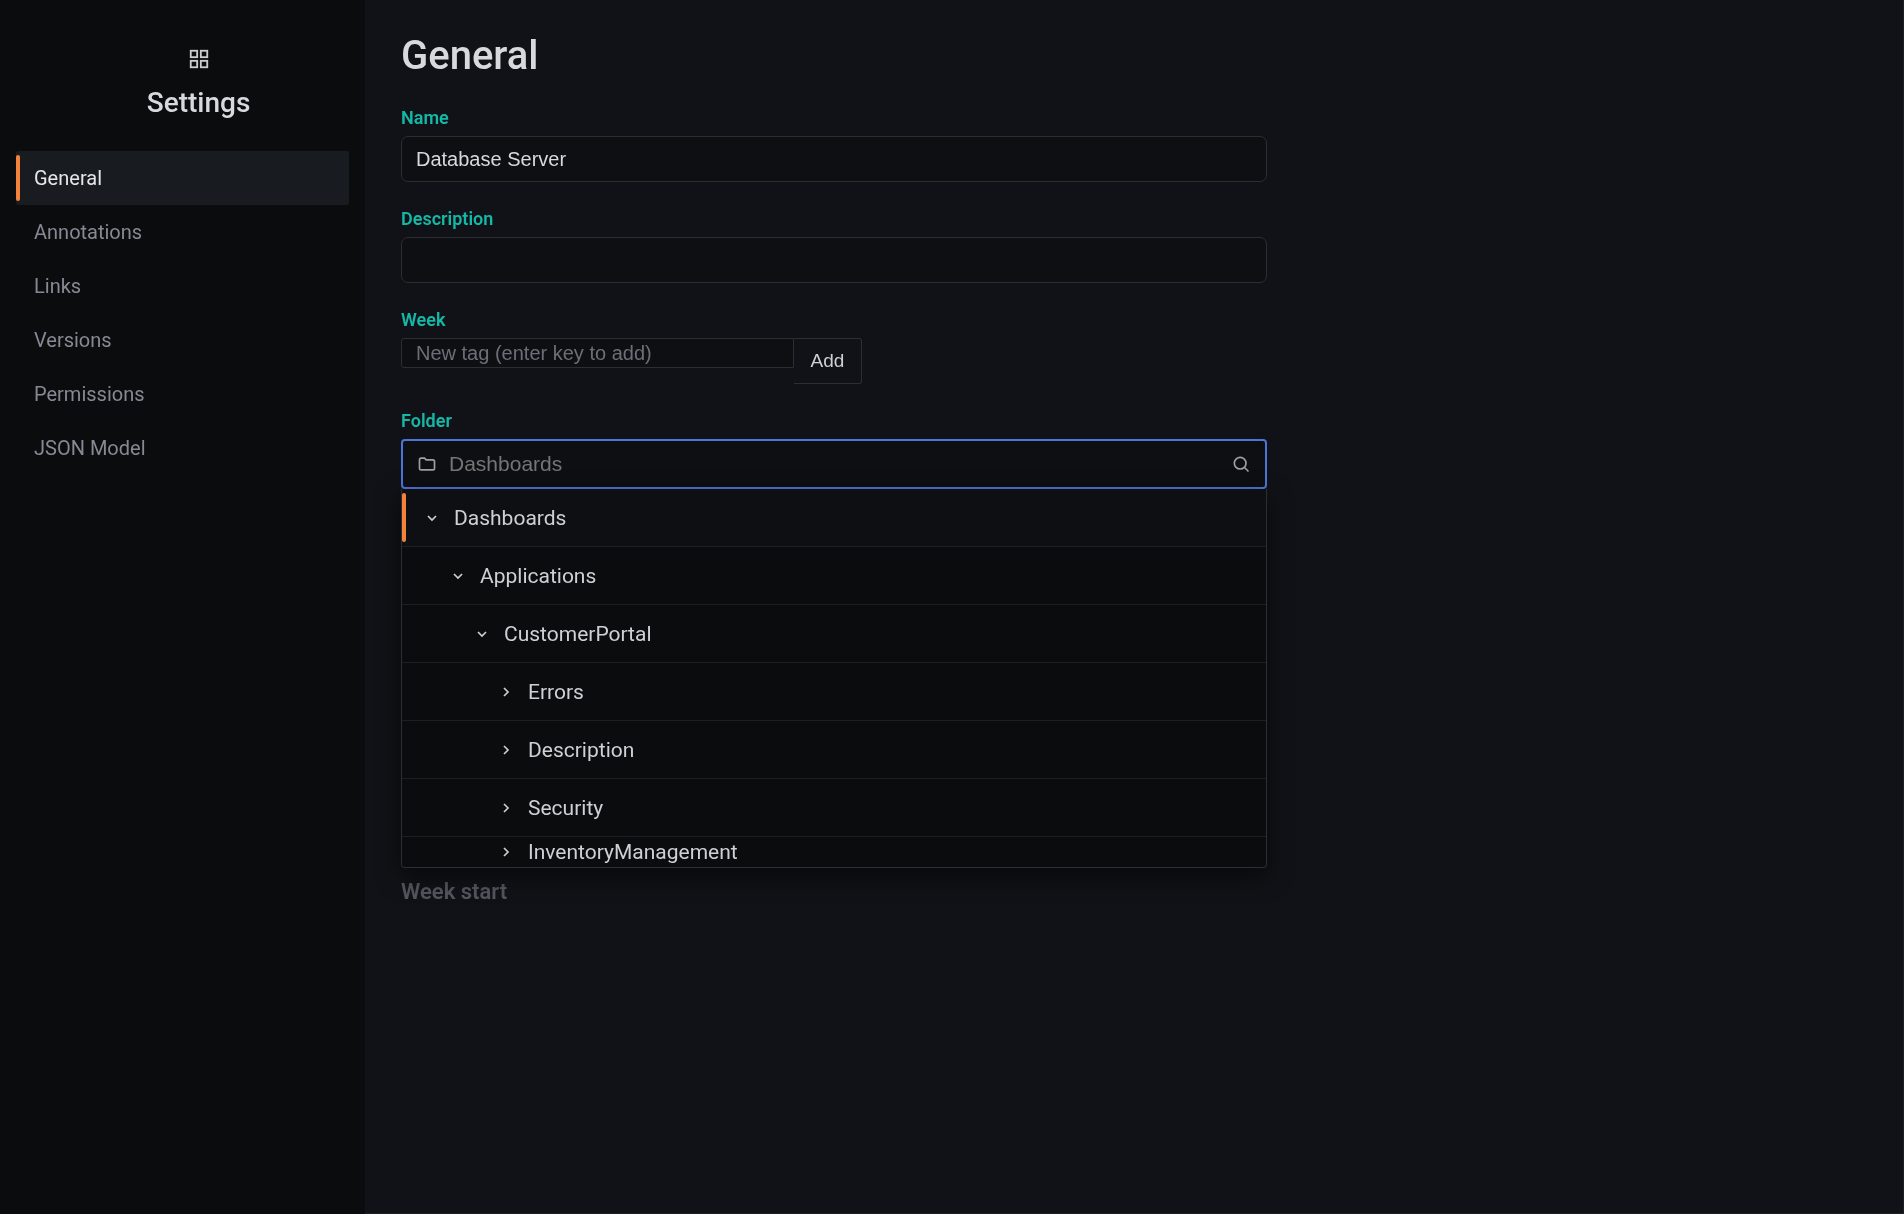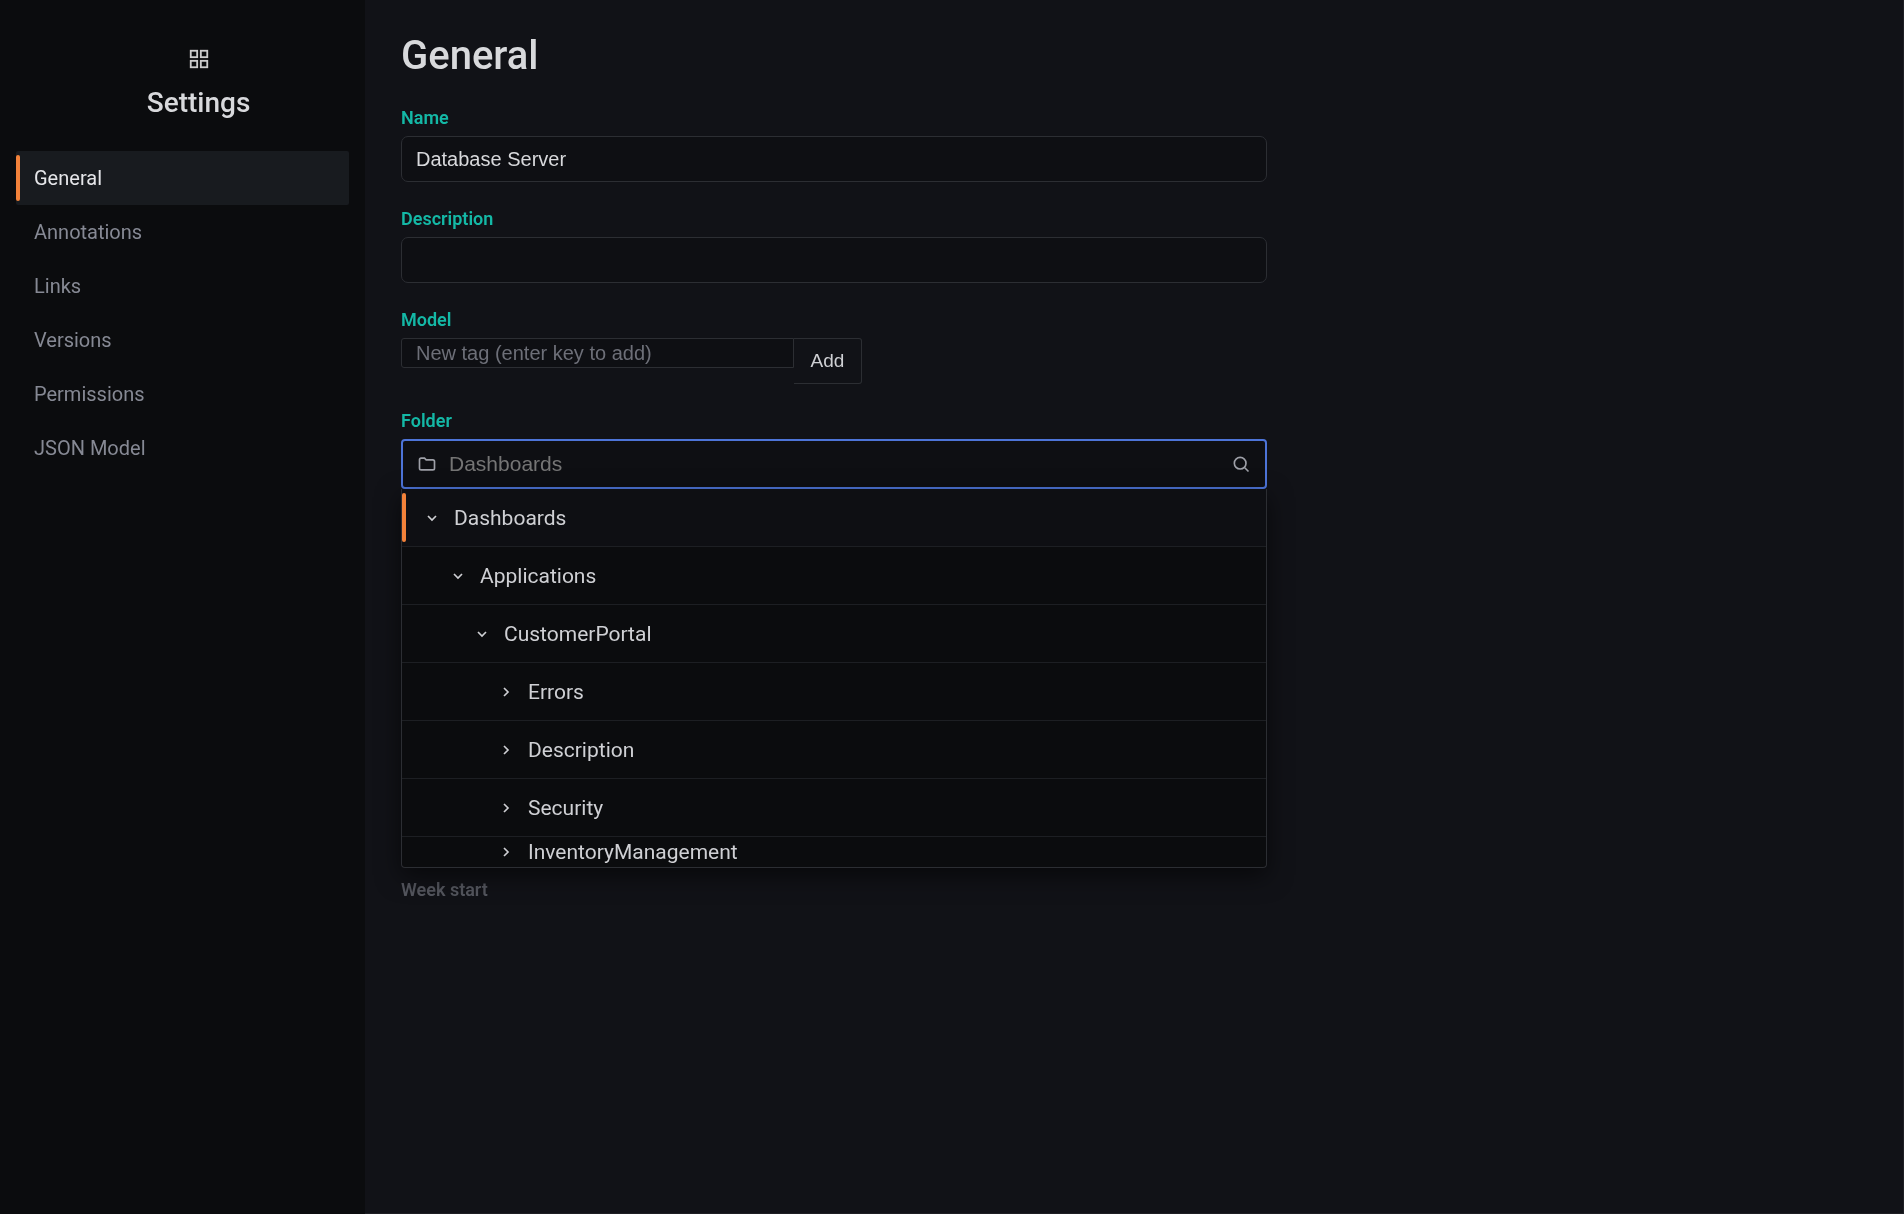--- a/index.html
+++ b/index.html
@@ -221,21 +221,21 @@
       display: block;
     }
     .tree-label {
       margin-left: 10px;
     }
     .depth-0 { padding-left: 18px; }
     .depth-1 { padding-left: 44px; }
     .depth-2 { padding-left: 68px; }
     .depth-3 { padding-left: 92px; }
     .week-label {
-      font-size: 18px;
+      font-size: 22px;
       font-weight: 600;
       color: #54565e;
       margin-top: 390px;
     }
   </style>
 </head>
 <body>
 
 <div class="container">
   <aside class="sidebar">
@@ -279,21 +279,21 @@
       <label class="field-label">Name</label>
       <input class="text-input" type="text" value="Database Server" style="">
     </div>
 
     <div class="field">
       <label class="field-label">Description</label>
       <input class="text-input" type="text" value="" style="">
     </div>
 
     <div class="field">
-      <label class="field-label">Model</label>
+      <label class="field-label">Week</label>
       <div class="tags-row">
         <input class="tags-input" type="text" placeholder="New tag (enter key to add)" style="">
         <button class="add-button">Add</button>
       </div>
     </div>
 
     <div class="field" style="margin-bottom:0;position:relative;">
       <label class="field-label">Folder</label>
       <div class="folder-select">
         <span class="folder-select-icon">

